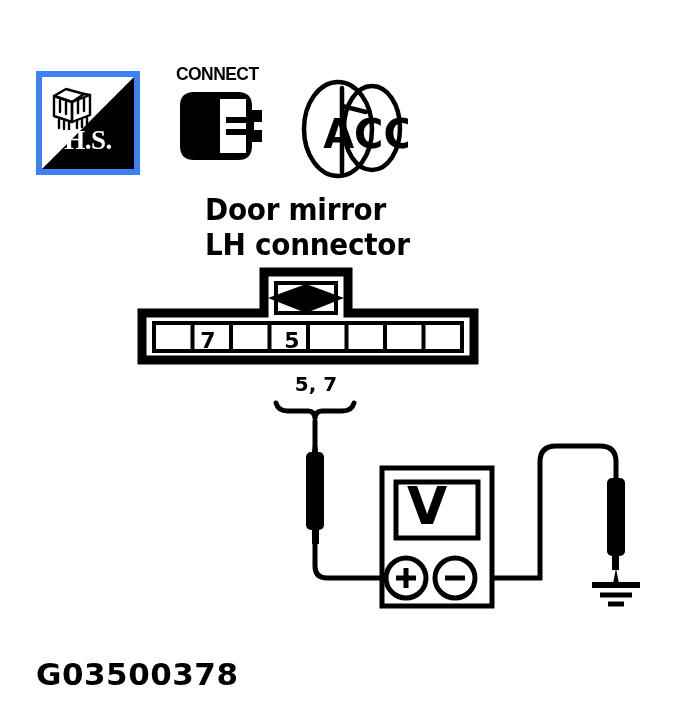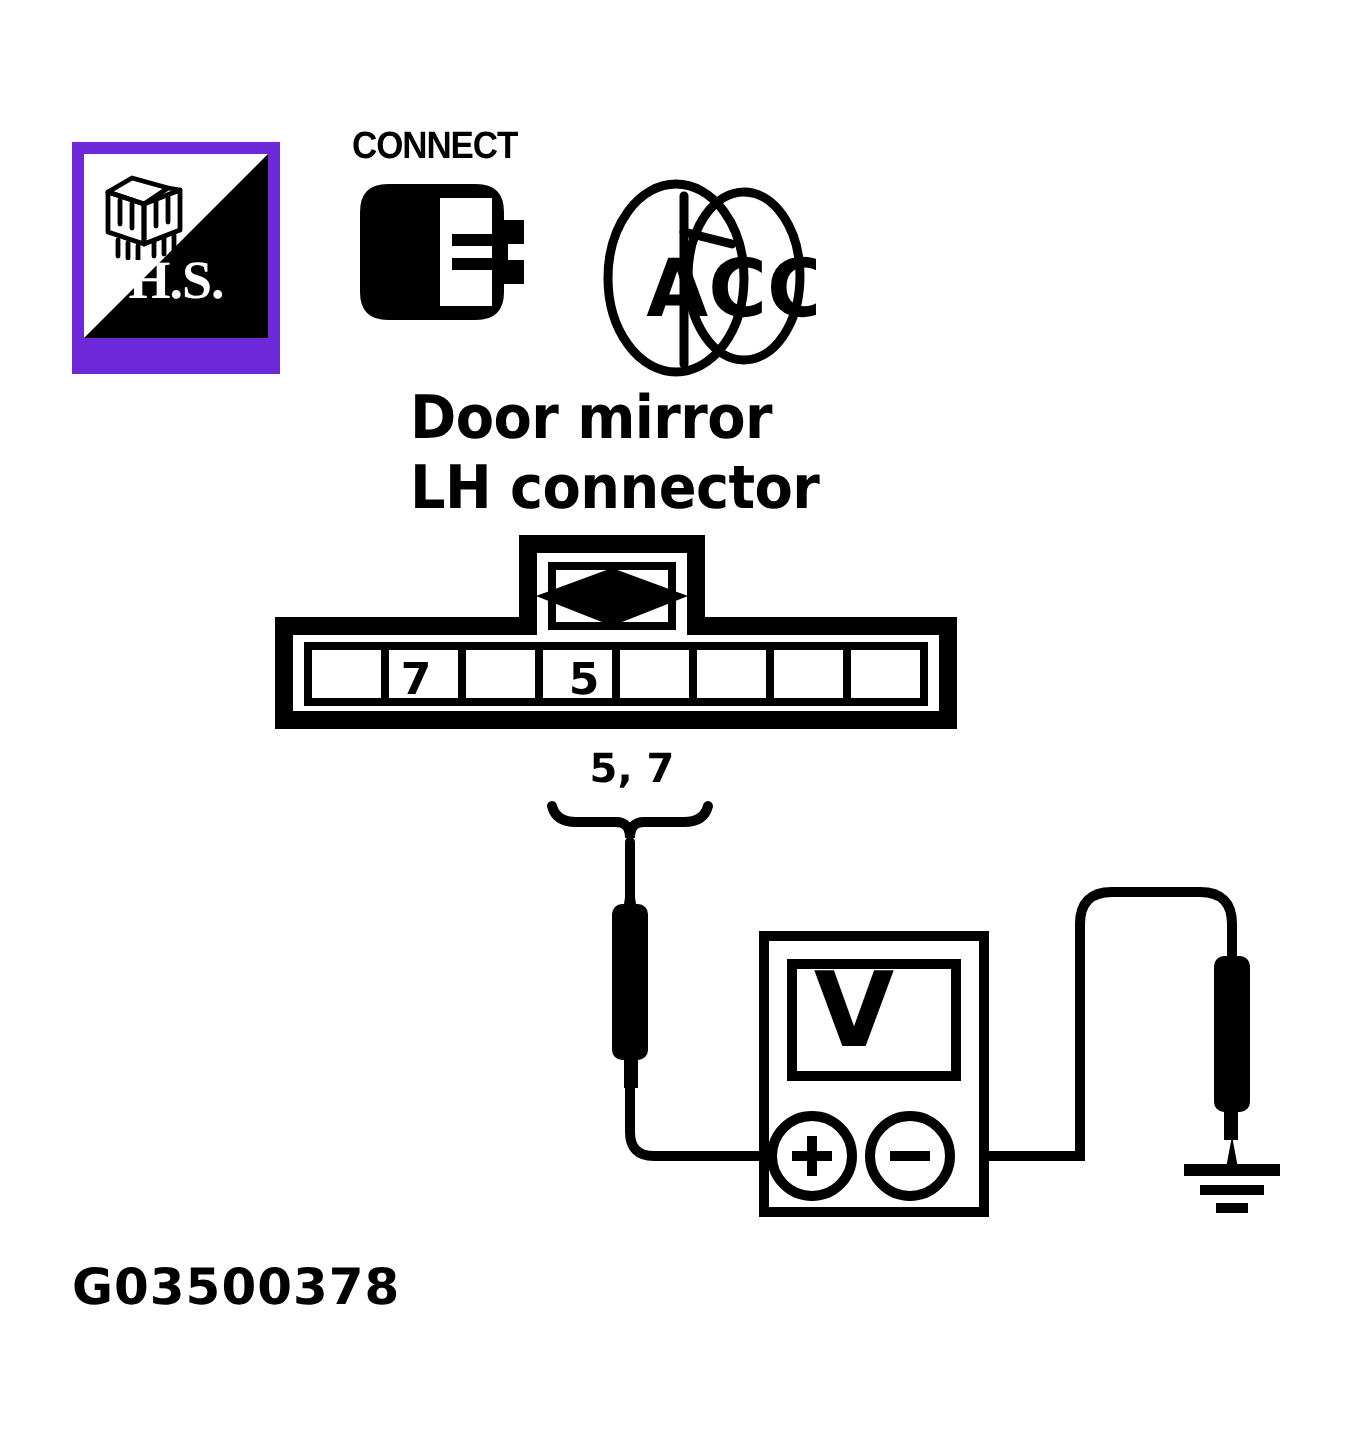--- a/index.html
+++ b/index.html
@@ -16,22 +16,22 @@
     width: 679px;
     height: 724px;
     background: #ffffff;
     overflow: hidden;
   }
   .abs { position: absolute; }
 
   
   #hs-badge {
     left: 36px; top: 71px;
-    width: 104px; height: 116px;
-    background: #6d28d9;
+    width: 104px; height: 104px;
+    background: #3b82f6;
     box-sizing: border-box;
   }
   #hs-inner {
     position: absolute;
     left: 6px; top: 6px;
     width: 92px; height: 92px;
     background: #ffffff;
   }
   
   #hs-tri {
@@ -67,21 +67,21 @@
     font-weight: bold;
     letter-spacing: -0.6px;
     color: #000000;
     line-height: 1;
     transform: scaleX(0.92);
     transform-origin: left top;
   }
   #connect-art { position: absolute; left: 0px; top: 22px; width: 96px; height: 80px; }
 
   
-  #acc-group { left: 296px; top: 86px; width: 112px; height: 106px; }
+  #acc-group { left: 296px; top: 76px; width: 112px; height: 106px; }
 
   
   .title-line {
     left: 205px;
     font-size: 30px;
     font-weight: bold;
     color: #000000;
     letter-spacing: -0.3px;
     white-space: nowrap;
     font-family: "DejaVu Sans", sans-serif;
@@ -128,22 +128,22 @@
     text-align: center;
     font-size: 52px;
     font-weight: bold;
     color: #000000;
     font-family: "DejaVu Sans", sans-serif;
     line-height: 56px;
   }
 
   
   #caption {
-    left: 36px; top: 629px;
-    font-size: 25px;
+    left: 36px; top: 656px;
+    font-size: 31px;
     font-weight: bold;
     color: #000000;
     font-family: "DejaVu Sans", sans-serif;
     letter-spacing: 0.5px;
     white-space: nowrap;
   }
 </style>
 </head>
 <body>
 

